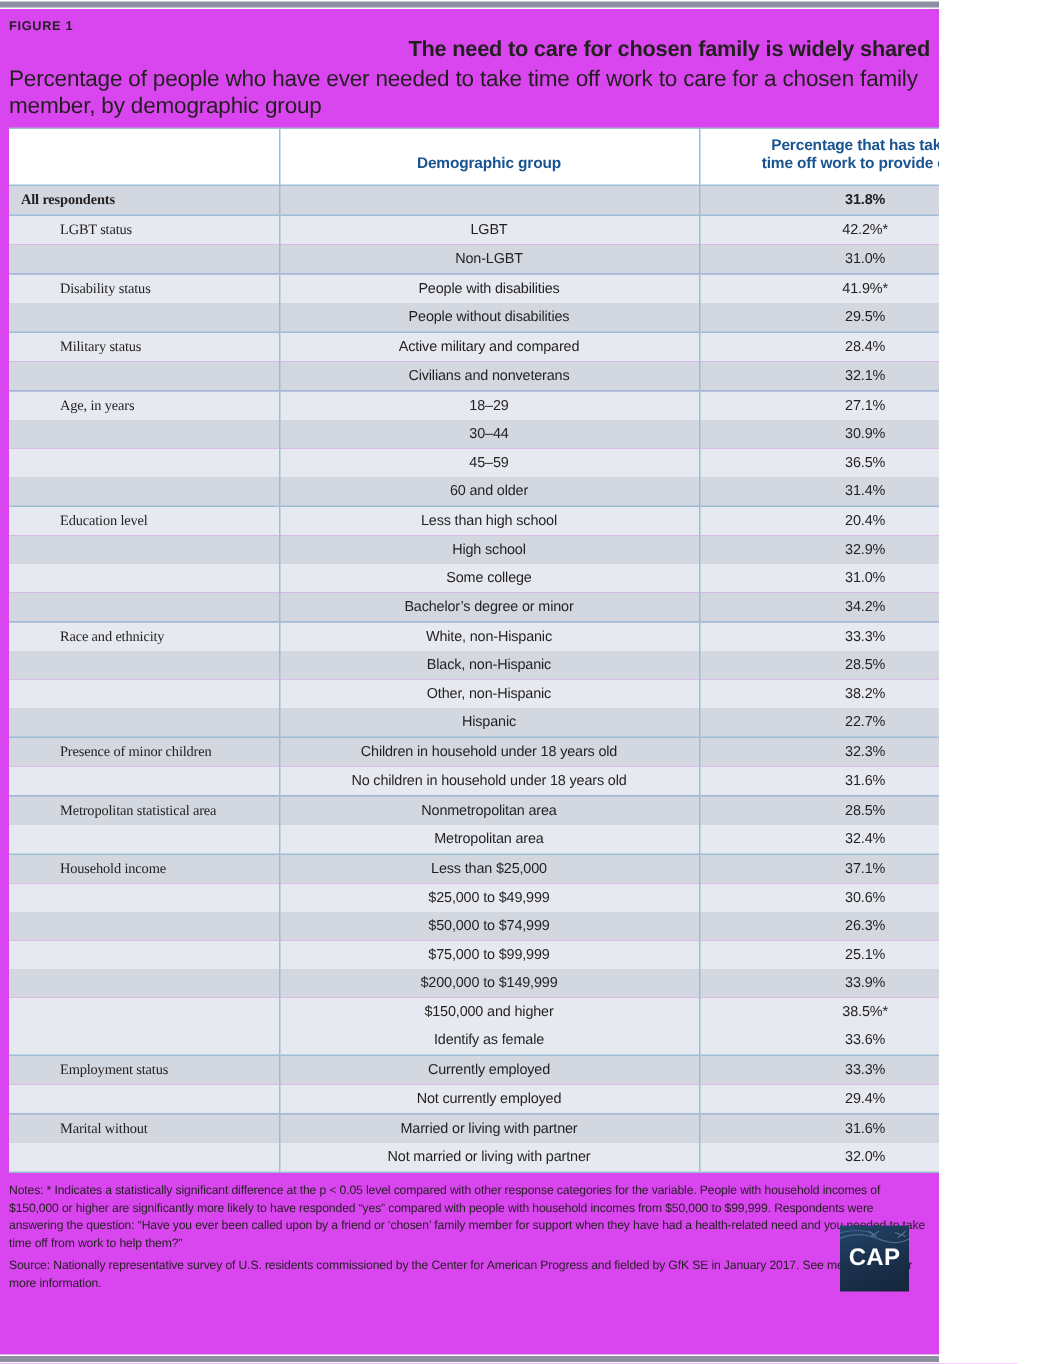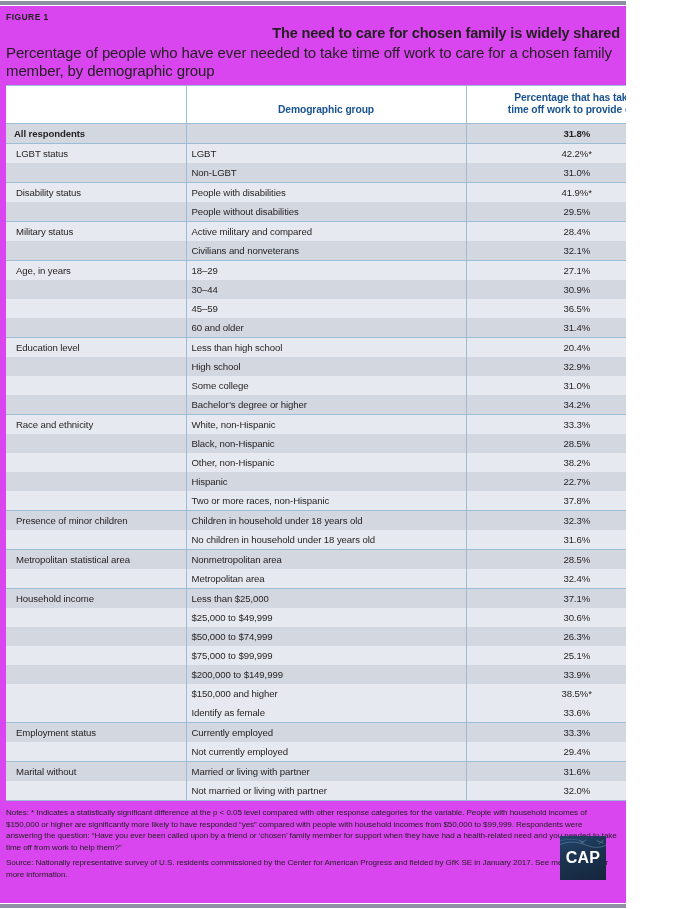--- a/index.html
+++ b/index.html
@@ -94,23 +94,25 @@
     padding: 2px 5px;
     height: 15px;
     line-height: 1.15;
     vertical-align: middle;
     letter-spacing: -0.1px;
   }
   tbody td.cat {
     text-align: left;
     border-right: 1.2px solid #9dbdd6;
     padding-left: 8px;
-  }
-  tbody td.cat.indent { padding-left: 10px; }
+    font-family: Liberation Serif, serif;
+  }
+  tbody td.cat.indent { padding-left: 34px; }
   tbody td.grp {
+    text-align: center;
     border-right: 1.2px solid #9dbdd6;
   }
   tbody td.pct {
     text-align: center;
   }
 
   tbody tr.shade-dark  td { background: #d2d7e0; }
   tbody tr.shade-light td { background: #e6e9ef; }
 
   tbody tr.group-start td { border-top: 1.2px solid #9dbdd6; }
@@ -258,21 +260,21 @@
           <td class="grp">High school</td>
           <td class="pct">32.9%</td>
         </tr>
         <tr class="shade-light">
           <td class="cat indent"></td>
           <td class="grp">Some college</td>
           <td class="pct">31.0%</td>
         </tr>
         <tr class="shade-dark">
           <td class="cat indent"></td>
-          <td class="grp">Bachelor’s degree or higher</td>
+          <td class="grp">Bachelor’s degree or minor</td>
           <td class="pct">34.2%</td>
         </tr>
         <tr class="shade-light group-start">
           <td class="cat indent">Race and ethnicity</td>
           <td class="grp">White, non-Hispanic</td>
           <td class="pct">33.3%</td>
         </tr>
         <tr class="shade-dark">
           <td class="cat indent"></td>
           <td class="grp">Black, non-Hispanic</td>
@@ -280,25 +282,20 @@
         </tr>
         <tr class="shade-light">
           <td class="cat indent"></td>
           <td class="grp">Other, non-Hispanic</td>
           <td class="pct">38.2%</td>
         </tr>
         <tr class="shade-dark">
           <td class="cat indent"></td>
           <td class="grp">Hispanic</td>
           <td class="pct">22.7%</td>
-        </tr>
-        <tr class="shade-light">
-          <td class="cat indent"></td>
-          <td class="grp">Two or more races, non-Hispanic</td>
-          <td class="pct">37.8%</td>
         </tr>
         <tr class="shade-dark group-start">
           <td class="cat indent">Presence of minor children</td>
           <td class="grp">Children in household under 18 years old</td>
           <td class="pct">32.3%</td>
         </tr>
         <tr class="shade-light">
           <td class="cat indent"></td>
           <td class="grp">No children in household under 18 years old</td>
           <td class="pct">31.6%</td>

